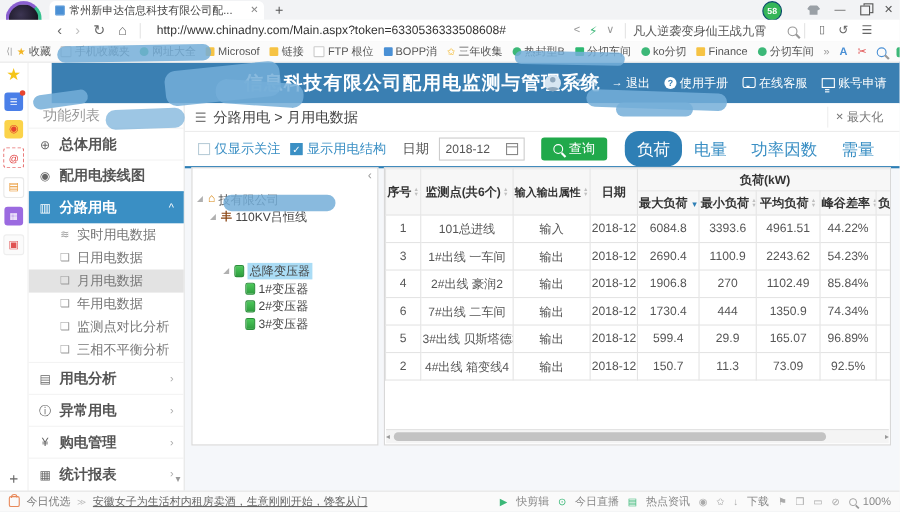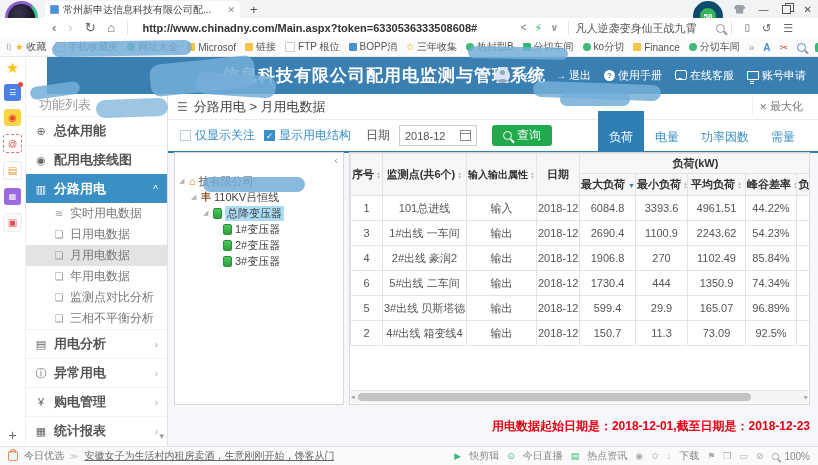--- a/index.html
+++ b/index.html
@@ -9,31 +9,31 @@
   
   .scrib{position:absolute;background:#74aed8;opacity:.85;border-radius:10px;z-index:40;pointer-events:none;}
   
   .tabbar{position:absolute;top:0;left:0;right:0;height:18px;background:#f2f3f5;display:flex;align-items:flex-end;z-index:10;}
   .blogo{position:absolute;top:1px;left:5px;width:33px;height:33px;border-radius:50%;background:radial-gradient(circle at 40% 35%,#3c3552,#16131f 70%);border:3px solid;border-color:#8a5fd0 #35c18f #35c18f #8a5fd0;box-sizing:border-box;z-index:30;}
   .tab{margin-left:45px;width:185px;height:17px;background:#fff;border-radius:5px 5px 0 0;display:flex;align-items:center;padding:0 5px;gap:4px;}
   .favicon{width:9px;height:9px;background:#4a90d5;border-radius:1px;flex:none;box-shadow:inset 0 0 0 1px #fff3;}
   .tabtitle{font-size:10px;color:#444;white-space:nowrap;overflow:hidden;text-overflow:ellipsis;flex:1;}
   .tabclose{font-size:9px;color:#888;cursor:pointer;}
   .newtab{margin-left:10px;font-size:13px;color:#555;line-height:16px;}
-  .badge{position:absolute;left:693px;top:1px;width:16px;height:16px;border-radius:50%;background:#35b558;border:7px solid #0c4a6e;color:#fff;font-size:8px;display:flex;align-items:center;justify-content:center;font-weight:bold;}
+  .badge{position:absolute;left:693px;top:1px;width:16px;height:16px;border-radius:50%;background:#35b558;border:1px solid #0c4a6e;color:#fff;font-size:8px;display:flex;align-items:center;justify-content:center;font-weight:bold;}
   .wctl{position:absolute;right:6px;top:0;height:18px;display:flex;align-items:center;gap:13px;}
   .shirt{width:12px;height:9px;background:#9aa0a6;clip-path:polygon(25% 0,75% 0,100% 40%,80% 55%,80% 100%,20% 100%,20% 55%,0 40%);}
   .wbtn{font-size:10px;color:#555;}
   .restore{width:7px;height:7px;border:1px solid #555;position:relative;background:#f2f3f5;}
   .restore:before{content:"";position:absolute;top:-3px;left:2px;width:7px;height:7px;border:1px solid #555;z-index:-1;}
   
   .toolbar{position:absolute;top:18px;left:0;right:0;height:20px;background:#fff;border-bottom:1px solid #e6e6e6;display:flex;align-items:center;padding-left:46px;z-index:10;}
   .tb{color:#666;font-size:13px;margin:0 6px;line-height:18px;}
   .tb.dim{color:#c0c0c0;}
-  .urlarea{display:flex;align-items:flex-start;width:420px;margin-left:8px;font-weight:bold;}
+  .urlarea{display:flex;align-items:flex-start;width:420px;margin-left:8px;}
   .urltext{font-size:11px;color:#333;white-space:nowrap;overflow:hidden;flex:1;}
   .uic{margin:0 4px;font-size:10px;color:#999;}
   .uic.zap{color:#3cb878;font-size:11px;}
   .vdiv{width:1px;height:14px;background:#e4e4e4;margin:0 6px;}
   .searcharea{display:flex;align-items:center;width:150px;}
   .searchtext{font-size:11px;color:#555;white-space:nowrap;overflow:hidden;flex:1;}
   .mag{width:7px;height:7px;border:1.5px solid #999;border-radius:50%;position:relative;flex:none;}
   .mag:after{content:"";position:absolute;width:5px;height:1.5px;background:#999;transform:rotate(45deg);right:-4px;bottom:-2px;}
   .mag.white,{border-color:#fff;}
   
@@ -86,21 +86,21 @@
   .cb{width:11px;height:11px;border:1px solid #b9cdd8;background:#fff;box-sizing:border-box;}
   .cb.on{background:#3a8fc4;border-color:#3a8fc4;color:#fff;font-size:9px;line-height:10px;text-align:center;}
   .datelabel{color:#555;font-size:12px;margin-left:6px;}
   .dateinput{width:66px;height:19px;border:1px solid #ccc;background:#fff;display:flex;align-items:center;padding:0 5px;gap:5px;font-size:11px;color:#555;}
   .cal{width:9px;height:9px;border:1px solid #888;position:relative;margin-left:auto;}
   .cal:before{content:"";position:absolute;top:2px;left:0;right:0;height:1px;background:#888;}
   .qbtn{height:21px;background:#21a94b;color:#fff;border-radius:3px;display:flex;align-items:center;gap:5px;padding:0 11px;font-size:12px;margin-left:6px;cursor:pointer;}
   .qbtn .mag{border-color:#fff;}
   .qbtn .mag:after{background:#fff;}
   .vtabs{margin-left:auto;display:flex;align-self:flex-end;}
-  .vtab{padding:18px 11px 5px;color:#3a8fc4;font-size:12px;cursor:pointer;white-space:nowrap;}
+  .vtab{padding:8px 11px 5px;color:#3a8fc4;font-size:15px;cursor:pointer;white-space:nowrap;border-radius:13px;}
   .vtab.active{background:#2e7fb5;color:#fff;}
   .content{position:absolute;top:58px;left:6px;right:8px;bottom:42px;display:flex;gap:5px;}
   
   .treepanel{width:168px;background:#fff;border:1px solid #d8d8d8;position:relative;flex:none;}
   .collapsebtn{position:absolute;top:1px;right:5px;color:#999;font-size:11px;}
   .tree{padding-top:20px;font-size:11px;color:#444;}
   .tnode{height:16px;display:flex;align-items:center;gap:3px;white-space:nowrap;}
   .tcaret{color:#b0b0b0;font-size:7px;width:7px;}
   .thome{color:#d58512;font-size:11px;}
   .ttower{color:#8b4513;font-size:10px;font-weight:bold;}
@@ -407,21 +407,21 @@
           <div class="tnode" style="padding-left:4px;">
               <i class="tcaret">◢</i>
               <i class="thome">⌂</i>
               <em>技有限公司</em>
             </div>
           <div class="tnode" style="padding-left:16px;">
               <i class="tcaret">◢</i>
               <i class="ttower">丰</i>
               <em>110KV吕恒线</em>
             </div>
-          <div class="tnode" style="padding-left:28px;">
+          <div class="tnode" style="padding-left:28px;margin-top:33px;">
               <i class="tcaret">◢</i>
               <i class="tfi"></i>
               <em class="tsel">总降变压器</em>
             </div>
           <div class="tnode" style="padding-left:48px;align-items:center;">
               <i class="tfi"></i>
               <em>1#变压器</em>
             </div>
           <div class="tnode" style="padding-left:48px;">
               <i class="tfi"></i>
@@ -510,21 +510,21 @@
                 <td>输出</td>
                 <td>2018-12</td>
                 <td>1906.8</td>
                 <td>270</td>
                 <td>1102.49</td>
                 <td>85.84%</td>
                 <td></td>
             </tr>
             <tr>
               <td>6</td>
-                <td class="ptlink">5#出线 二车间</td>
+                <td class="ptlink">7#出线 二车间</td>
                 <td>输出</td>
                 <td>2018-12</td>
                 <td>1730.4</td>
                 <td>444</td>
                 <td>1350.9</td>
                 <td>74.34%</td>
                 <td></td>
             </tr>
             <tr>
               <td>5</td>
@@ -551,21 +551,20 @@
           </tbody>
         </table>
         <div class="hscroll">
           <i>◂</i>
           <span class="hthumb"></span>
           <i style="margin-left:auto;">▸</i>
         </div>
       </div>
     </div>
 
-    <div class="note">用电数据起始日期是：2018-12-01,截至日期是：2018-12-23</div>
   </div>
 
   <div class="statusbar">
     <i class="bag"></i>
     <em>今日优选</em>
     <i style="color:#bbb;font-size:8px;">≫</i>
     <em class="newslink" style="max-width:250px;">安徽女子为生活村内租房卖酒，生意刚刚开始，馋客从门口排到村头</em>
     <span class="sbright">
       <i class="gico">▶</i>
         <em>快剪辑</em>

